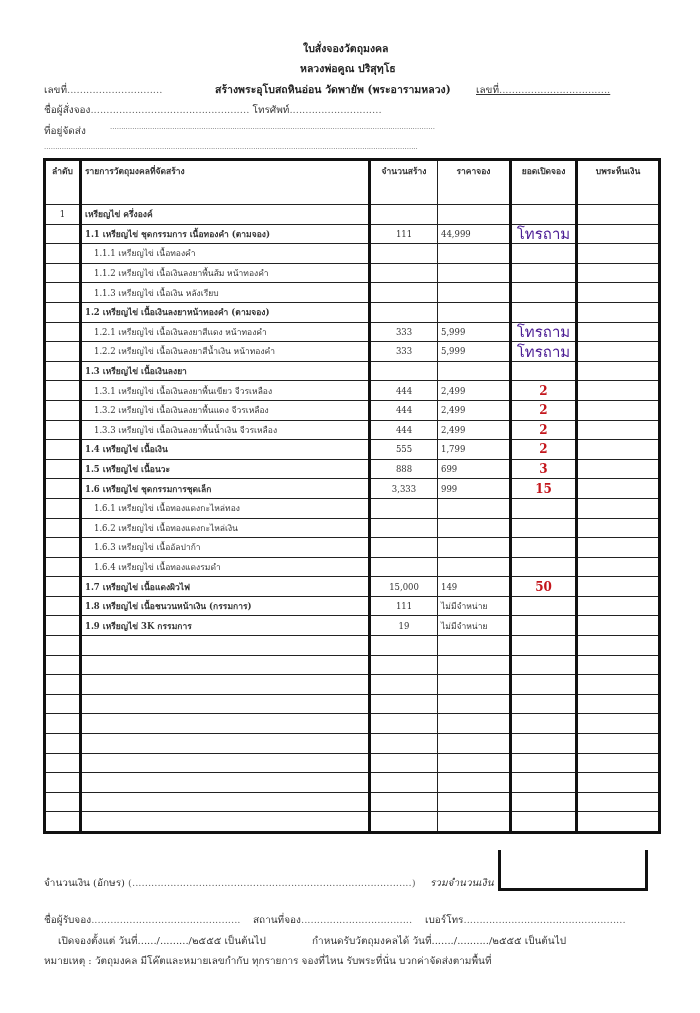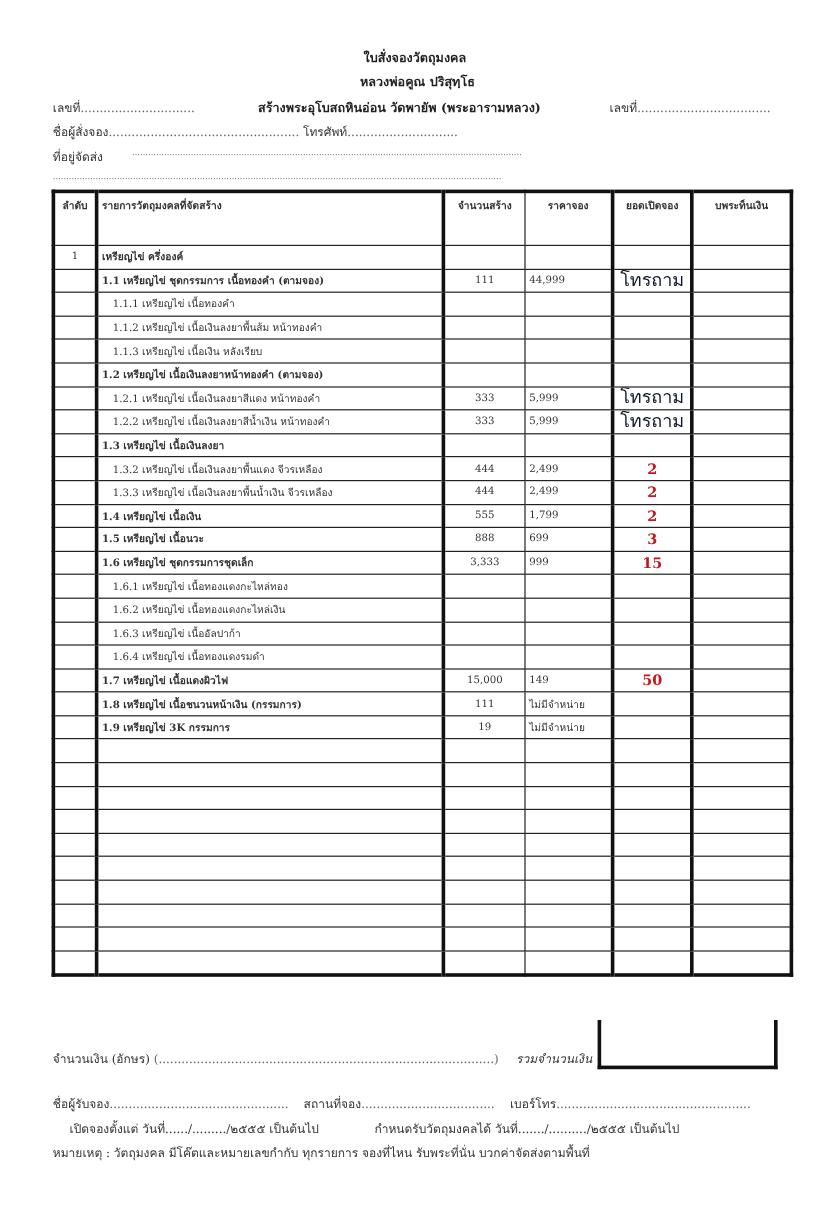--- a/index.html
+++ b/index.html
@@ -12,38 +12,38 @@
   table.form th { height:40px; vertical-align:top; padding-top:3px; font-weight:bold; font-size:8.5px; }
   .c-no { width:27px; text-align:center; border-right:3px solid #111 !important;margin-top:22px; }
   .c-item { width:280px; border-right:3px solid #111 !important; }
   .c-qty { width:60px; text-align:center; }
   .c-price { width:65px; border-right:3px solid #111 !important; }
   .c-booked { width:57px; text-align:center; border-right:3px solid #111 !important; }
   .c-total { width:74px; }
   table.form { border:3px solid #111; }
   th.c-item { text-align:left; }
   .red { color:#c4161c; }
-  .booked-text { font-family:"Liberation Sans", sans-serif; font-size:15px; color:#0f172a; line-height:15px; }
+  .booked-text { font-family:"Liberation Sans", sans-serif; font-size:15px; color:#4c1d95; line-height:15px; }
   .booked-num { font-weight:bold; font-size:12px; color:#c4161c; }
   .lvl0 { font-weight:bold; }
   .lvl1 { font-weight:bold; }
   .lvl2 { padding-left:12px !important; color:#555; }
   .sum-box { position:absolute; left:498px; top:850px; width:144px; height:38px; border:3px solid #111; border-top:none; }
 </style>
 </head>
 <body>
 
 <div class="abs title" style="left:303px; top:40px;">ใบสั่งจองวัตถุมงคล</div>
 <div class="abs title" style="left:300px; top:60px;">หลวงพ่อคูณ ปริสุทฺโธ</div>
 <div class="abs title" style="left:215px; top:81px;">สร้างพระอุโบสถหินอ่อน วัดพายัพ (พระอารามหลวง)</div>
 
 <div class="abs" style="left:44px; top:82px;">
   <span>เลขที่</span><span class="dots">..............................</span>
 </div>
-<div class="abs" style="left:508px; top:82px;">
+<div class="abs" style="left:476px; top:82px;text-decoration:underline;">
   <span>เลขที่</span><span class="dots">...................................</span>
 </div>
 <div class="abs" style="left:44px; top:102px;">
   <span>ชื่อผู้สั่งจอง</span><span class="dots">..................................................</span>
   <span>โทรศัพท์</span><span class="dots">.............................</span>
 </div>
 <div class="abs" style="left:44px; top:123px;">ที่อยู่จัดส่ง</div>
 <div class="abs dots" style="left:110px; top:123px; font-size:7px;">..................................................................................................................................................</div>
 <div class="abs dots" style="left:44px; top:143px; font-size:7px;">........................................................................................................................................................................</div>
 
@@ -126,20 +126,28 @@
       <tr>
         <td class="c-no"></td>
         <td class="c-item lvl1">1.3 เหรียญไข่ เนื้อเงินลงยา</td>
         <td class="c-qty"></td>
         <td class="c-price"></td>
         <td class="c-booked"></td>
         <td class="c-total"></td>
       </tr>
       <tr>
         <td class="c-no"></td>
+        <td class="c-item lvl2">1.3.1 เหรียญไข่ เนื้อเงินลงยาพื้นเขียว จีวรเหลือง</td>
+        <td class="c-qty">444</td>
+        <td class="c-price">2,499</td>
+        <td class="c-booked"><span class="booked-num">2</span></td>
+        <td class="c-total"></td>
+      </tr>
+      <tr>
+        <td class="c-no"></td>
         <td class="c-item lvl2">1.3.2 เหรียญไข่ เนื้อเงินลงยาพื้นแดง จีวรเหลือง</td>
         <td class="c-qty">444</td>
         <td class="c-price">2,499</td>
         <td class="c-booked"><span class="booked-num">2</span></td>
         <td class="c-total"></td>
       </tr>
       <tr>
         <td class="c-no"></td>
         <td class="c-item lvl2">1.3.3 เหรียญไข่ เนื้อเงินลงยาพื้นน้ำเงิน จีวรเหลือง</td>
         <td class="c-qty">444</td>

